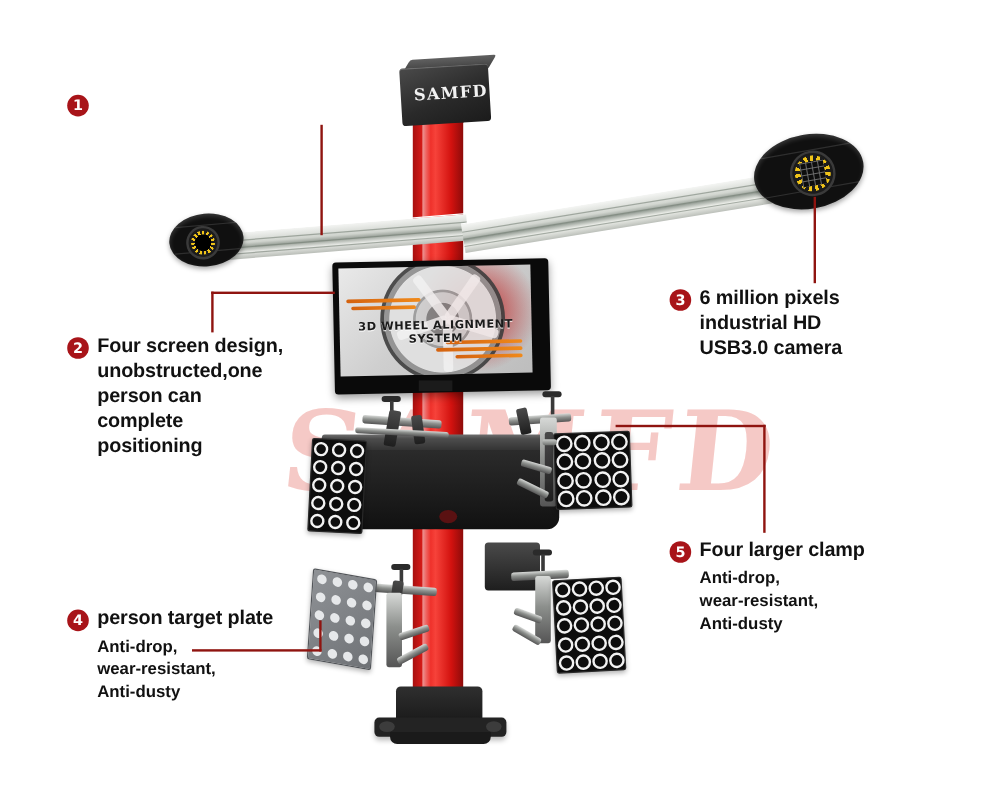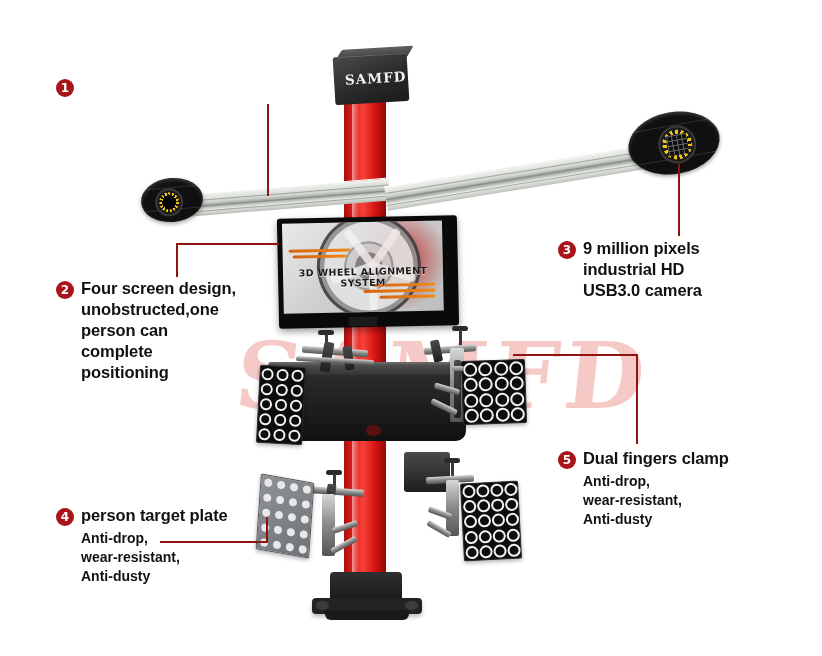--- a/index.html
+++ b/index.html
@@ -438,39 +438,39 @@
 unobstructed,one
 person can
 complete
 positioning</div>
     </div>
   </div>
 
   <div class="callout" style="left:558px;top:238px;width:215px">
     <div class="c-head">
       <div class="badge">3</div>
-      <div class="c-title">9 million pixels
+      <div class="c-title">6 million pixels
 industrial HD
 USB3.0 camera</div>
     </div>
   </div>
 
   <div class="callout" style="left:56px;top:505px;width:215px">
     <div class="c-head">
       <div class="badge">4</div>
       <div class="c-title">person target plate</div>
     </div>
     <div class="c-sub" style="margin-left:25px">Anti-drop,
 wear-resistant,
 Anti-dusty</div>
   </div>
 
   <div class="callout" style="left:558px;top:448px;width:225px">
     <div class="c-head">
       <div class="badge">5</div>
-      <div class="c-title">Dual fingers clamp</div>
+      <div class="c-title">Four larger clamp</div>
     </div>
     <div class="c-sub" style="margin-left:25px">Anti-drop,
 wear-resistant,
 Anti-dusty</div>
   </div>
 
 </div>
 
 </body></html>

